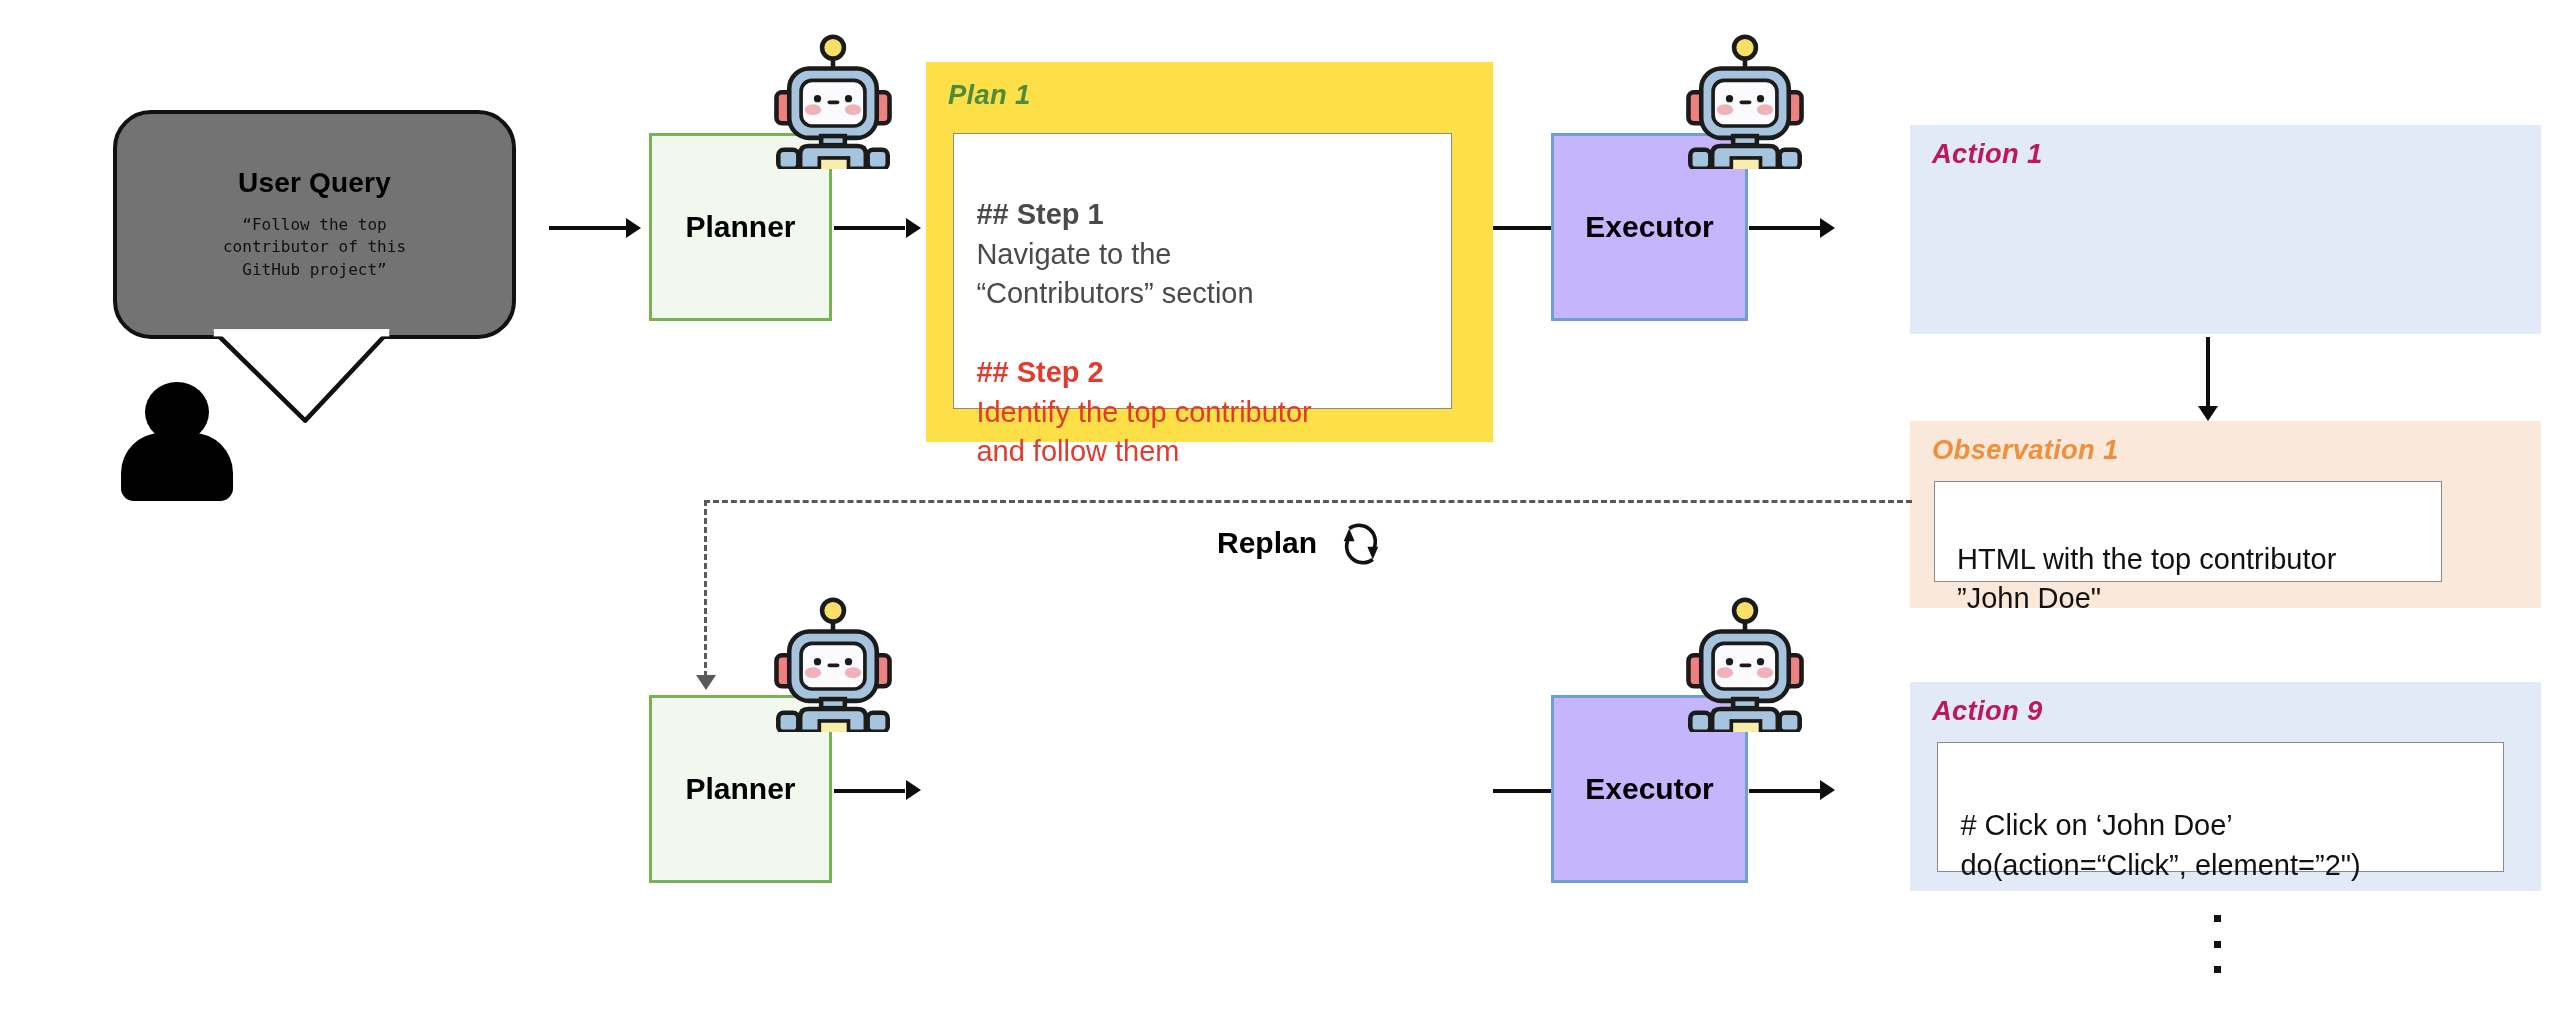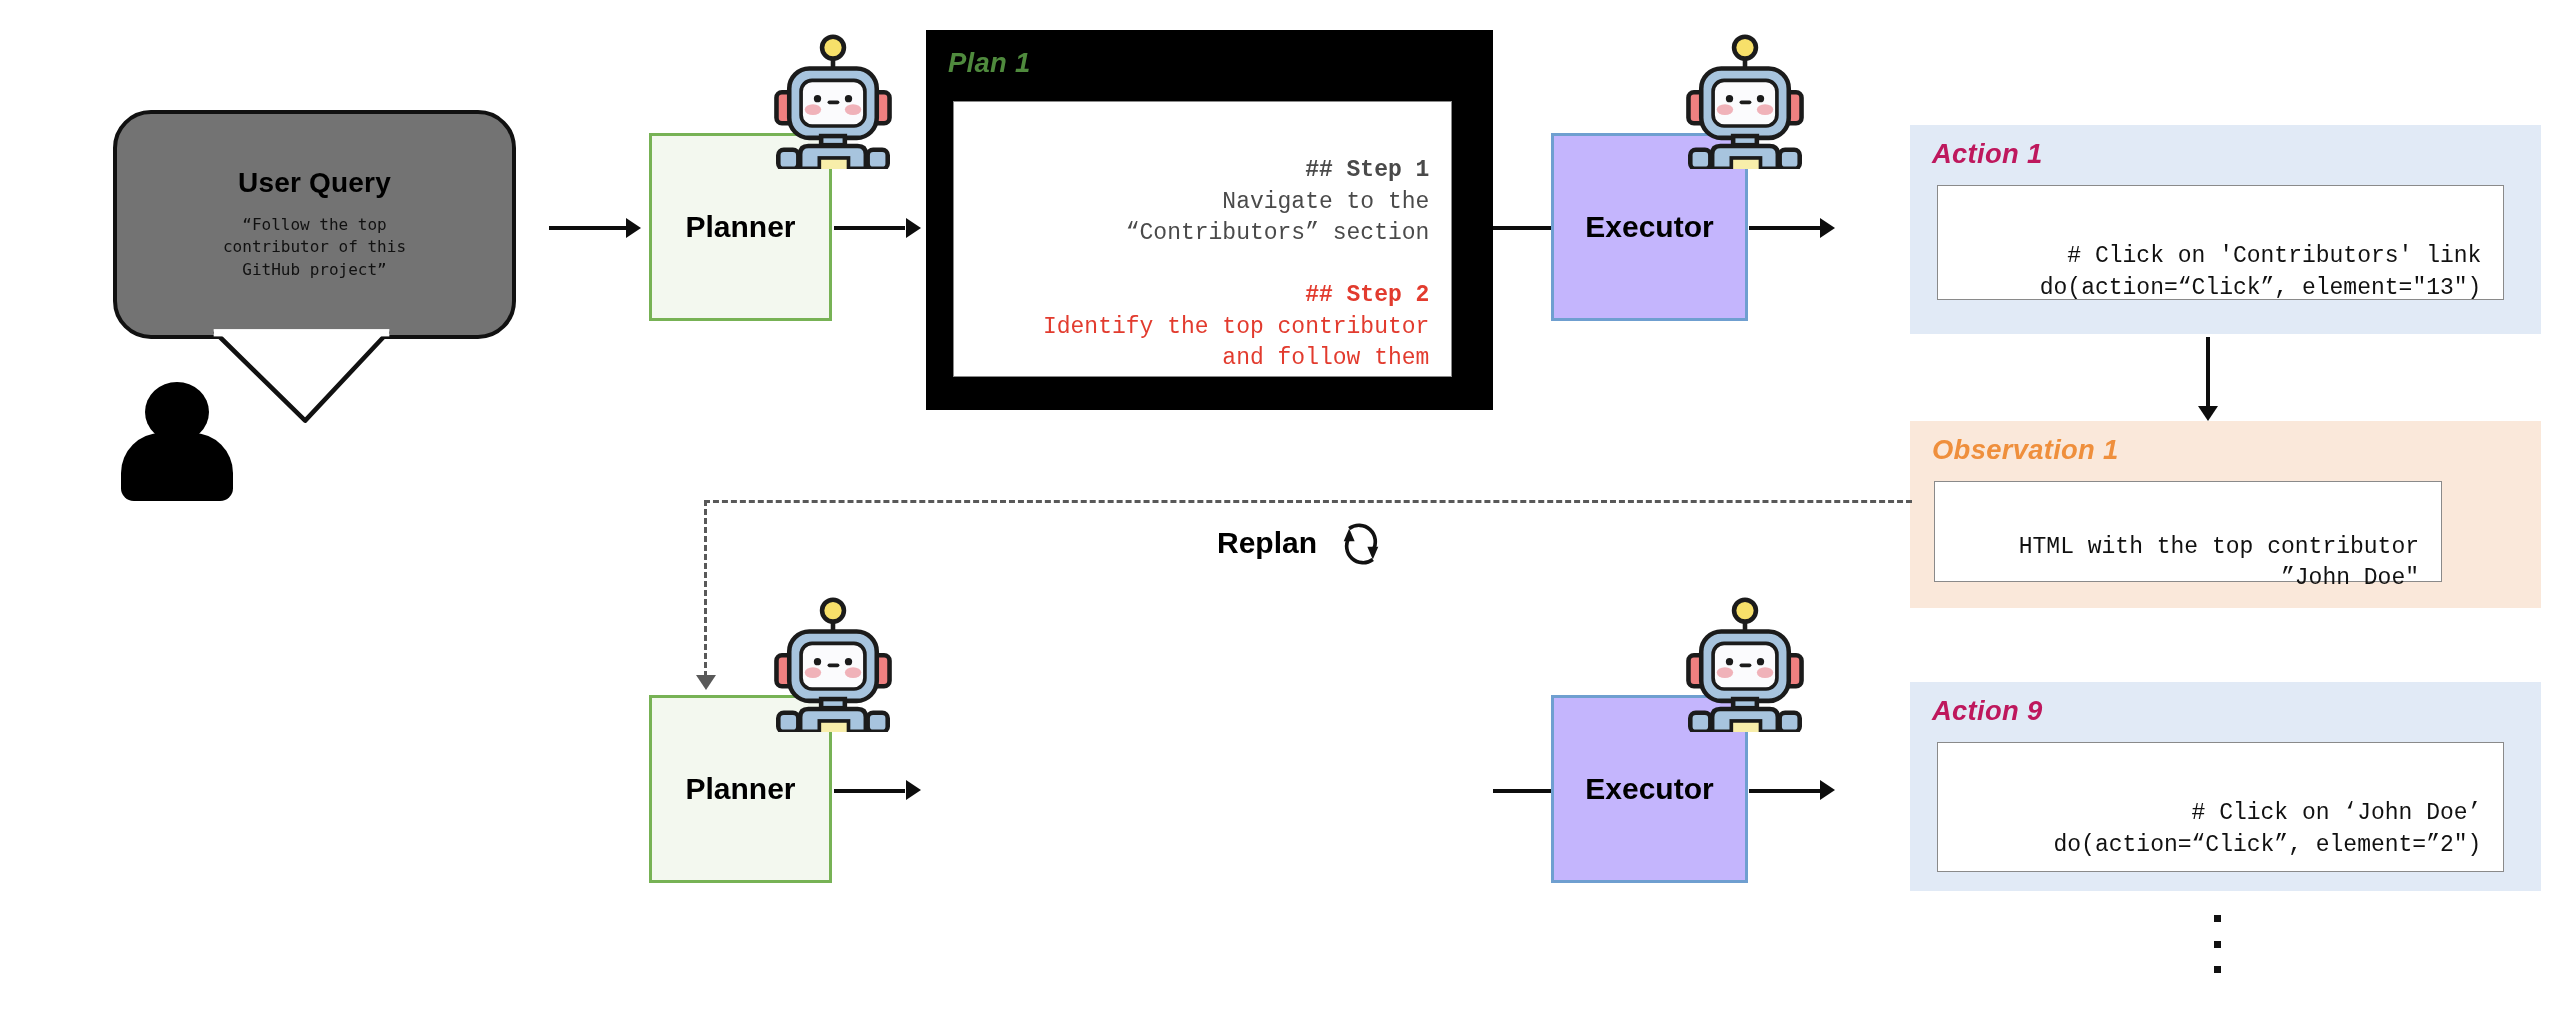--- a/index.html
+++ b/index.html
@@ -70,43 +70,42 @@
     border: 3.7px solid #77b255;
     background: #f3f8ef;
   }
   .agentbox.executor {
     border: 3.7px solid #6f9fd0;
     background: #c4b5fd;
   }
 
   
   .panel { box-sizing: border-box; }
-  .panel.plan  { background: #000000; }
+  .panel.plan  { background: #fde047; margin-top: 32px; }
   .panel.action{ background: #e1eaf6; }
   .panel.obs   { background: #fae8da; }
 
   .panel-title {
     font-style: italic;
     font-weight: bold;
     font-size: 27.4px;
     letter-spacing: 0.3px;
   }
   .panel.plan   .panel-title { color: #4f8a3d; }
   .panel.action .panel-title { color: #be185d; }
   .panel.obs    .panel-title { color: #ef8f3c; }
 
   .codebox {
     box-sizing: border-box;
     background: #ffffff;
     border: 1.8px solid #8a8a8a;
-    font-family: Liberation Mono, monospace;
-    font-size: 23px;
+    font-family: Liberation Sans, sans-serif;
+    font-size: 29px;
     line-height: 1.36;
     white-space: pre;
-    text-align: right;
   }
   .code-grey  { color: #4a4a4a; }
   .code-red   { color: #e23b2e; }
   .code-green { color: #3fa15c; }
   .code-black { color: #111111; }
   .code-bold  { font-weight: bold; }
 
   
   .hline {
     background: #0d0d0d;
@@ -248,24 +247,20 @@
     <rect x="8" y="129" width="22" height="21" rx="6" fill="#a7c4de" stroke="#1b1b1b" stroke-width="5"></rect>
     <rect x="106" y="129" width="22" height="21" rx="6" fill="#a7c4de" stroke="#1b1b1b" stroke-width="5"></rect>
     <rect x="53" y="138" width="32" height="16" fill="#f8eeaa" stroke="#1b1b1b" stroke-width="4"></rect>
   </svg>
 
   <div class="abs hline" style="left:1749px; top:226px; width:71px;"></div>
   <div class="abs arrow-right" style="left:1820px; top:218px;"></div>
 
   <div class="abs panel action" style="left:1910px; top:125px; width:631px; height:209px;">
     <div class="abs panel-title" style="left:22px; top:12.8px;">Action 1</div>
-    <div class="abs codebox" style="left:27.4px; top:60px; width:567px; height:115px; padding:24px 22px;">
-<span class="code-black"># Click on 'Contributors' link</span>
-<span class="code-black">do(action=“Click”, element="13")</span>
-    </div>
   </div>
 
   <div class="abs vline" style="left:2206px; top:337px; height:71px;"></div>
   <div class="abs arrow-down" style="left:2198px; top:406px;"></div>
 
   <div class="abs panel obs" style="left:1910px; top:421px; width:631px; height:187px;">
     <div class="abs panel-title" style="left:22px; top:12.8px;">Observation 1</div>
     <div class="abs codebox" style="left:24px; top:60px; width:508px; height:101px; padding:18.3px 22px;">
 <span class="code-black">HTML with the top contributor
 ”John Doe"</span>

